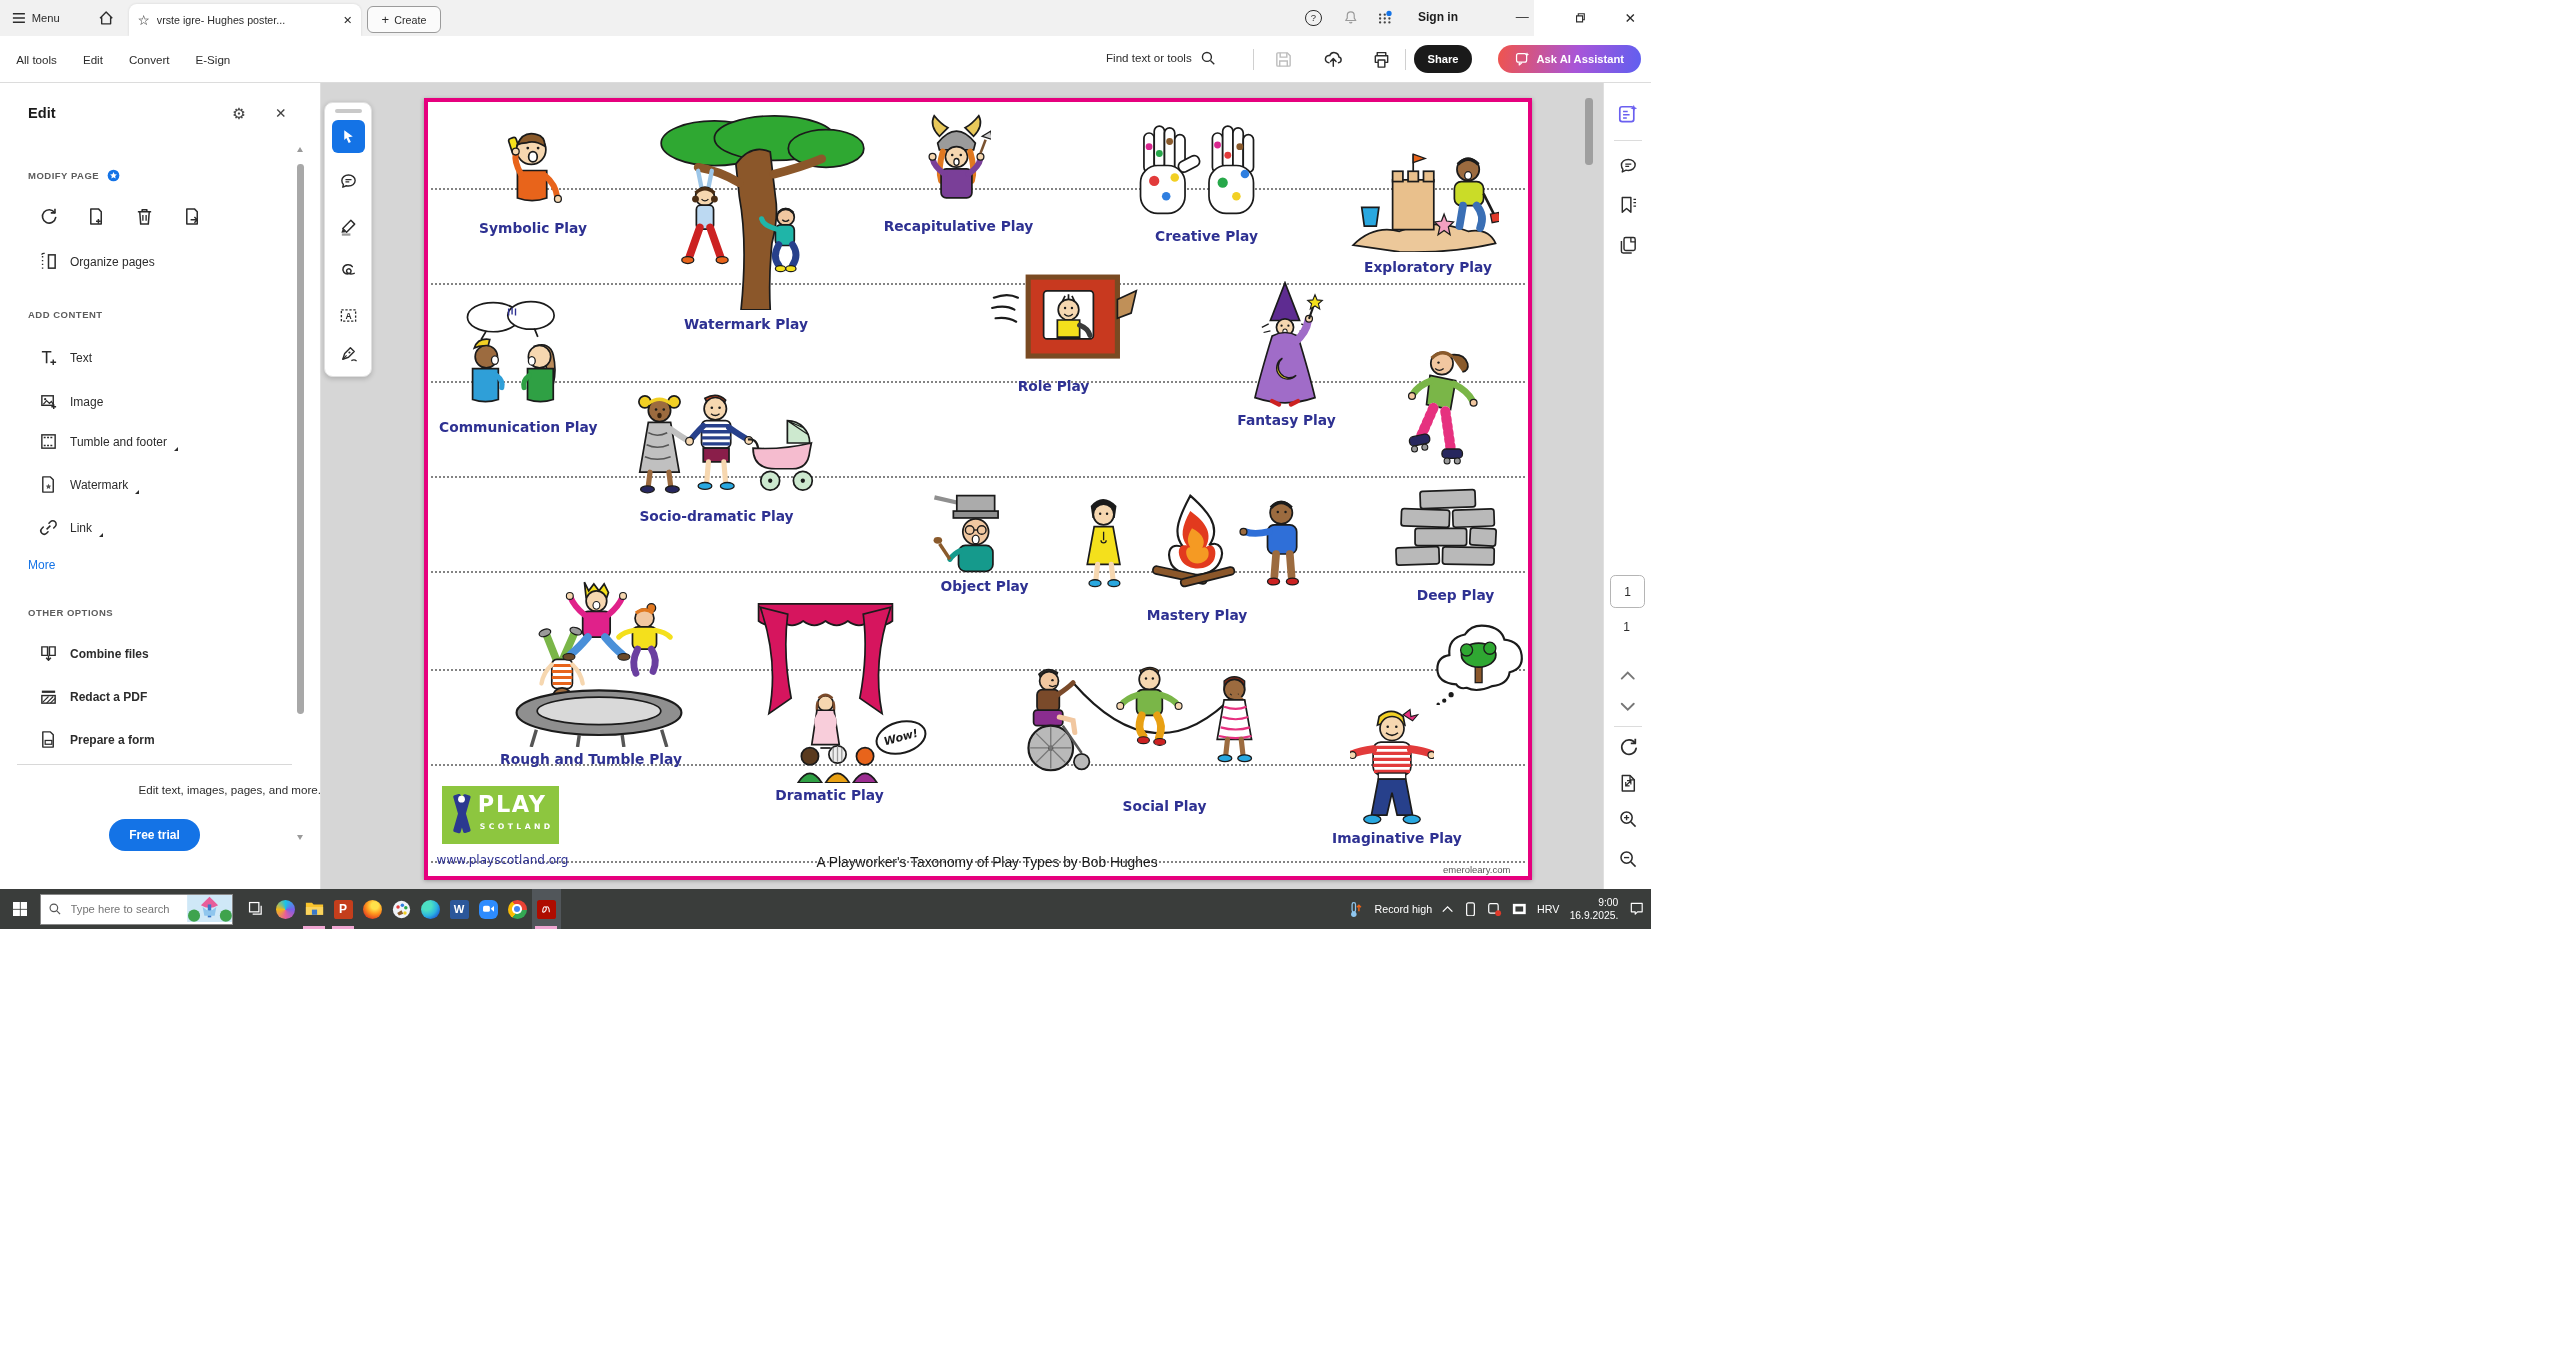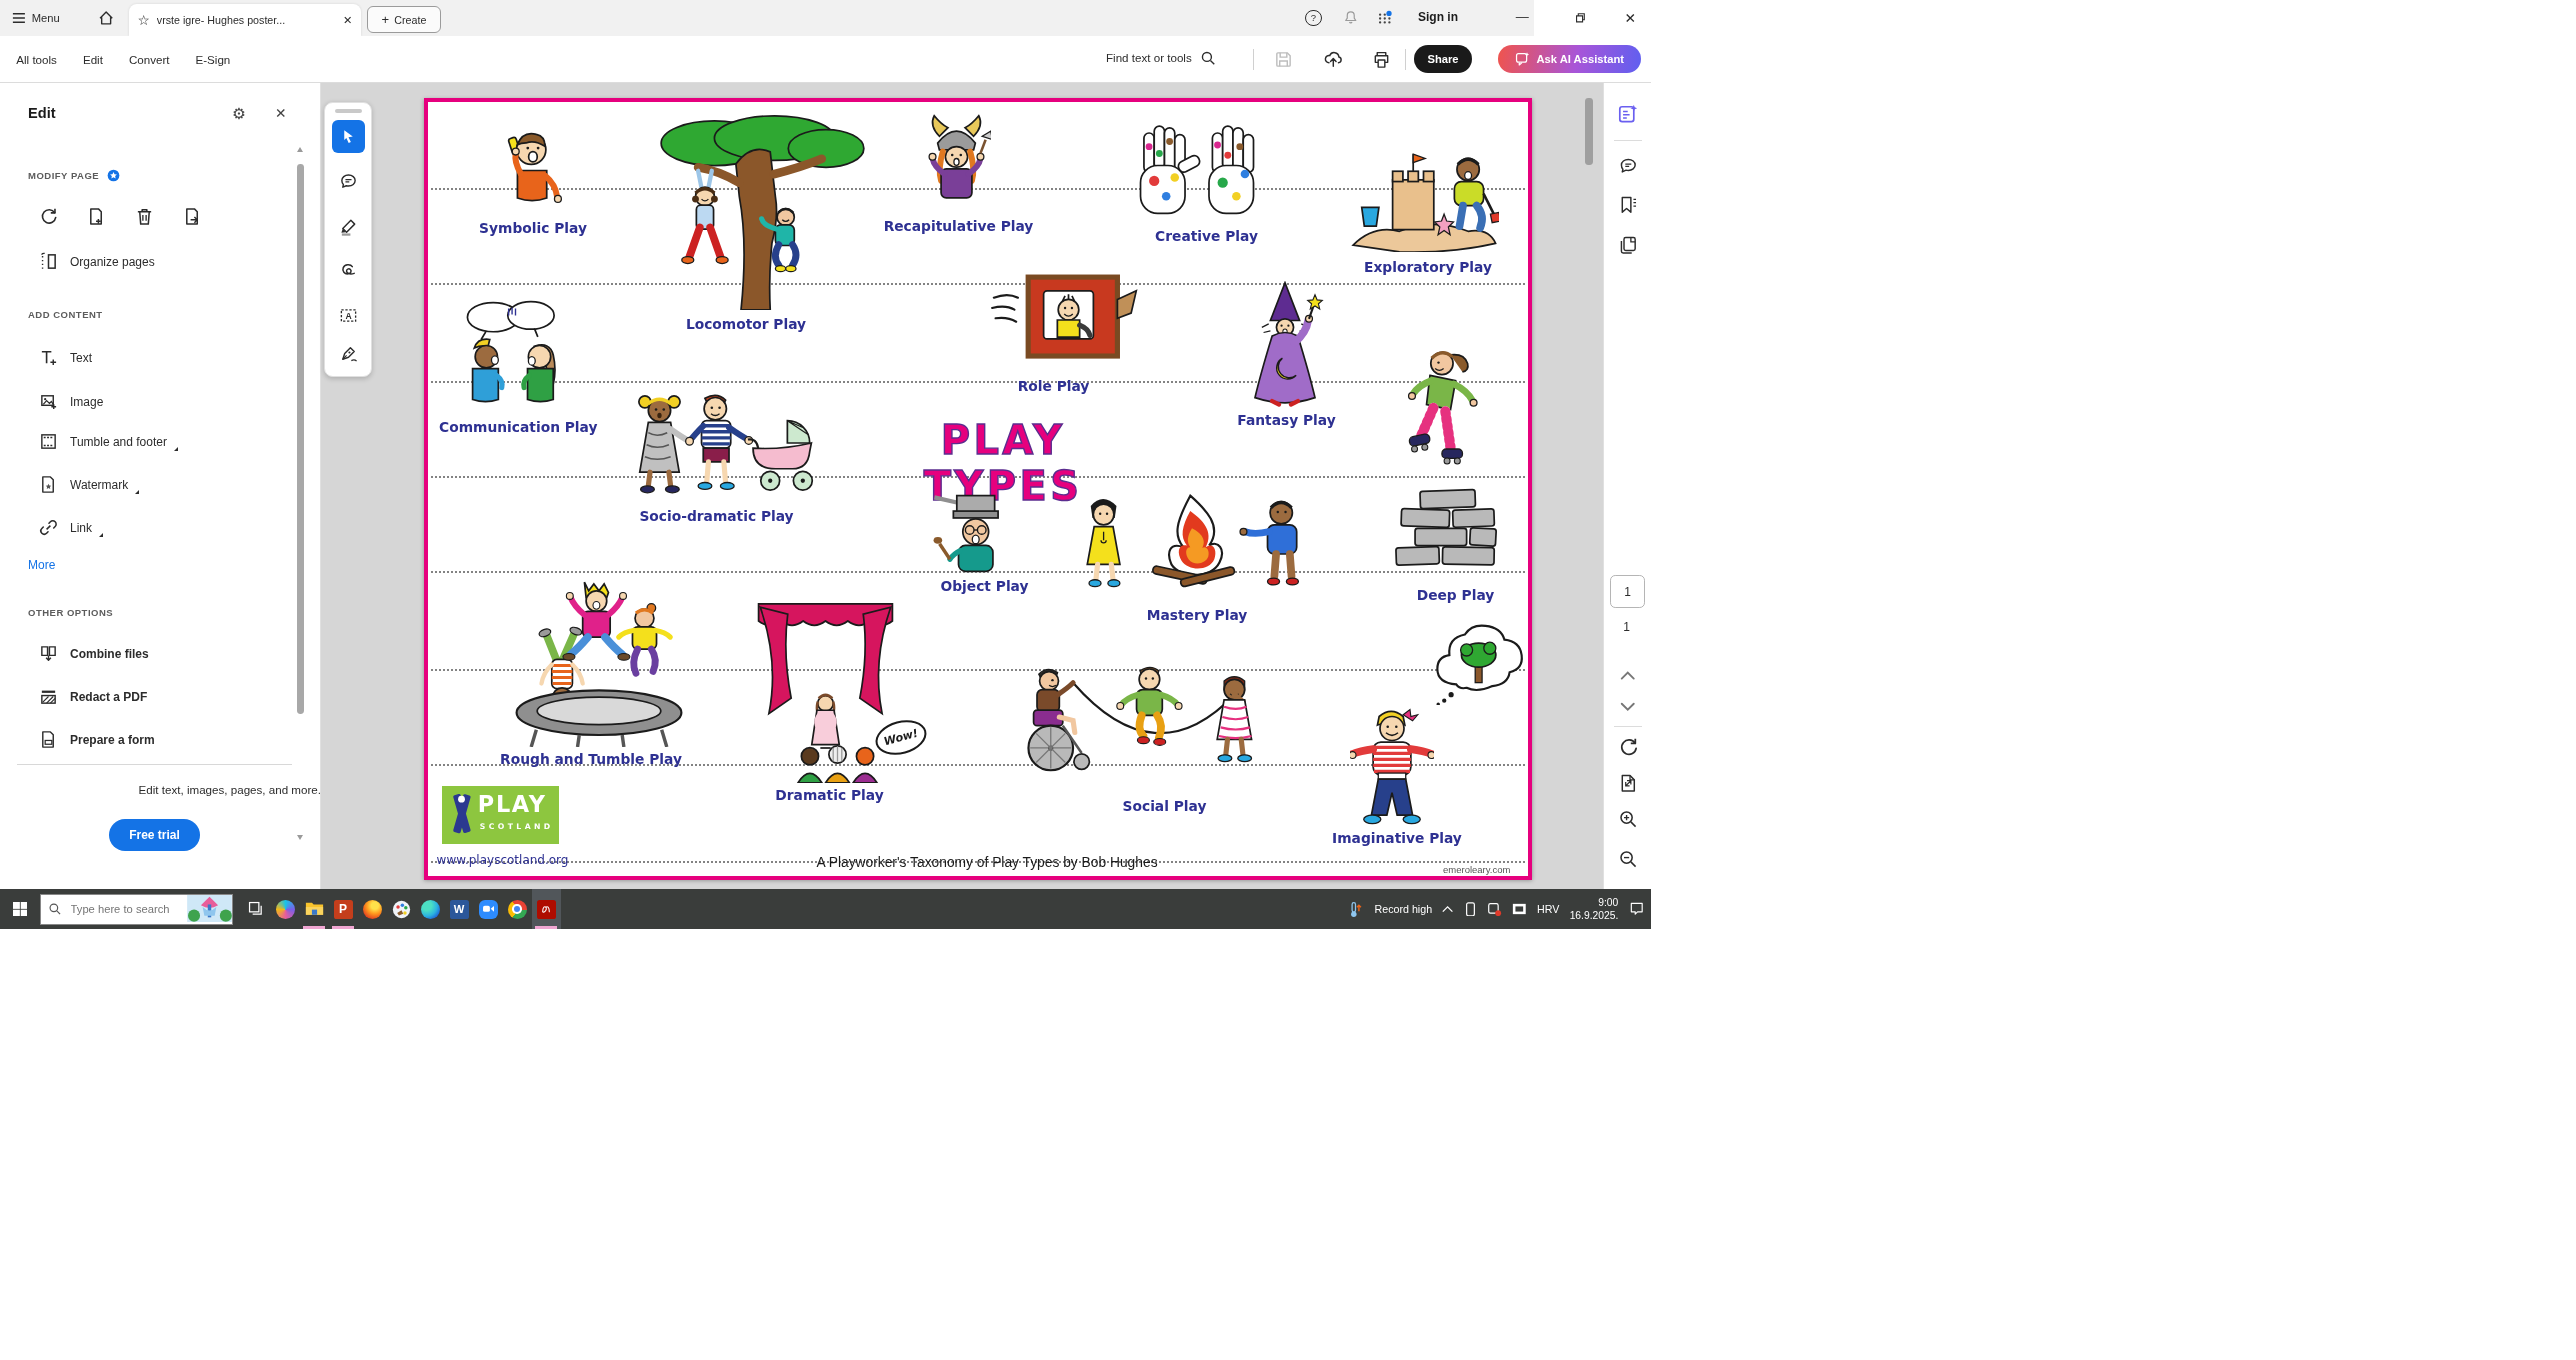--- a/index.html
+++ b/index.html
@@ -391,21 +391,21 @@
         <ellipse cx="84" cy="170" rx="7" ry="4" fill="#e8641b" stroke="#1b1b1b" stroke-width="1.5"></ellipse>
         <circle cx="158" cy="120" r="10" fill="#f1c7a0" stroke="#1b1b1b" stroke-width="2"></circle>
         <path d="M149 115 Q158 106 167 115" fill="none" stroke="#1b1b1b" stroke-width="3"></path>
         <path d="M154 123 q4 4 8 0" stroke="#1b1b1b" stroke-width="1.5" fill="none"></path>
         <rect x="146" y="129" width="22" height="24" rx="6" fill="#1fb5a8" stroke="#1b1b1b" stroke-width="2"></rect>
         <path d="M148 134 Q132 130 130 122" stroke="#1fb5a8" stroke-width="6" fill="none" stroke-linecap="round"></path>
         <path d="M150 152 Q142 166 150 176 M166 152 Q174 164 166 176" stroke="#27408b" stroke-width="8" fill="none" stroke-linecap="round"></path>
         <ellipse cx="152" cy="180" rx="6" ry="3.5" fill="#f4e01c" stroke="#1b1b1b" stroke-width="1.5"></ellipse>
         <ellipse cx="164" cy="180" rx="6" ry="3.5" fill="#f4e01c" stroke="#1b1b1b" stroke-width="1.5"></ellipse>
       </svg>
-      <div class="plabel" style="left:249px;top:214px;width:138px;">Locomotor Play</div>
+      <div class="plabel" style="left:249px;top:214px;width:138px;">Watermark Play</div>
 
       <svg class="illo" style="left:494px;top:12px;" width="69" height="101" viewBox="0 0 80 118">
         <path d="M20 26 Q8 14 14 2 Q22 12 30 16 Z" fill="#e8c85a" stroke="#1b1b1b" stroke-width="2"></path>
         <path d="M60 26 Q72 14 66 2 Q58 12 50 16 Z" fill="#e8c85a" stroke="#1b1b1b" stroke-width="2"></path>
         <path d="M18 34 Q40 6 62 34 L60 42 H20 Z" fill="#9b9b9b" stroke="#1b1b1b" stroke-width="2"></path>
         <ellipse cx="40" cy="50" rx="13" ry="12" fill="#f6d7b0" stroke="#1b1b1b" stroke-width="2"></ellipse>
         <path d="M24 44 q-6 20 -2 34 M56 44 q6 20 2 34" stroke="#e07820" stroke-width="7" fill="none" stroke-linecap="round"></path>
         <circle cx="35" cy="48" r="1.5" fill="#1b1b1b"></circle>
             <circle cx="45" cy="48" r="1.5" fill="#1b1b1b"></circle>
         <ellipse cx="40" cy="56" rx="3" ry="4" fill="#fff" stroke="#1b1b1b" stroke-width="1.5"></ellipse>
@@ -574,21 +574,20 @@
         <path d="M214 64 a26 26 0 0 0 -26 -26 l0 26 z" fill="#cde9cf" stroke="#1b1b1b" stroke-width="2"></path>
         <path d="M188 38 l18 8 M188 38 l24 16" stroke="#1b1b1b" stroke-width="1.3"></path>
         <path d="M148 70 q0 24 26 24 h20 q18 0 20 -20 l2 -10 q-34 8 -68 6 z" fill="#f5bccf" stroke="#1b1b1b" stroke-width="2"></path>
         <circle cx="168" cy="108" r="11" fill="#cde9cf" stroke="#1b1b1b" stroke-width="2"></circle>
             <circle cx="168" cy="108" r="2.5" fill="#1b1b1b"></circle>
         <circle cx="206" cy="108" r="11" fill="#cde9cf" stroke="#1b1b1b" stroke-width="2"></circle>
             <circle cx="206" cy="108" r="2.5" fill="#1b1b1b"></circle>
       </svg>
       <div class="plabel" style="left:196px;top:406px;width:185px;">Socio-dramatic Play</div>
 
-      <div class="ptitle">PLAY TYPES</div>
 
       <svg class="illo" style="left:503px;top:385px;" width="86" height="86" viewBox="0 0 100 100">
         <line x1="4" y1="12" x2="30" y2="18" stroke="#8f8f8f" stroke-width="5"></line>
         <rect x="30" y="10" width="44" height="22" fill="#ababab" stroke="#1b1b1b" stroke-width="2"></rect>
         <rect x="26" y="28" width="52" height="8" fill="#8f8f8f" stroke="#1b1b1b" stroke-width="2"></rect>
         <circle cx="52" cy="52" r="15" fill="#f1c7a0" stroke="#1b1b1b" stroke-width="2"></circle>
         <circle cx="45" cy="50" r="5" fill="none" stroke="#1b1b1b" stroke-width="1.6"></circle>
         <circle cx="59" cy="50" r="5" fill="none" stroke="#1b1b1b" stroke-width="1.6"></circle>
         <line x1="50" y1="50" x2="54" y2="50" stroke="#1b1b1b" stroke-width="1.6"></line>
         <ellipse cx="52" cy="61" rx="4" ry="5" fill="#fff" stroke="#1b1b1b" stroke-width="1.5"></ellipse>

